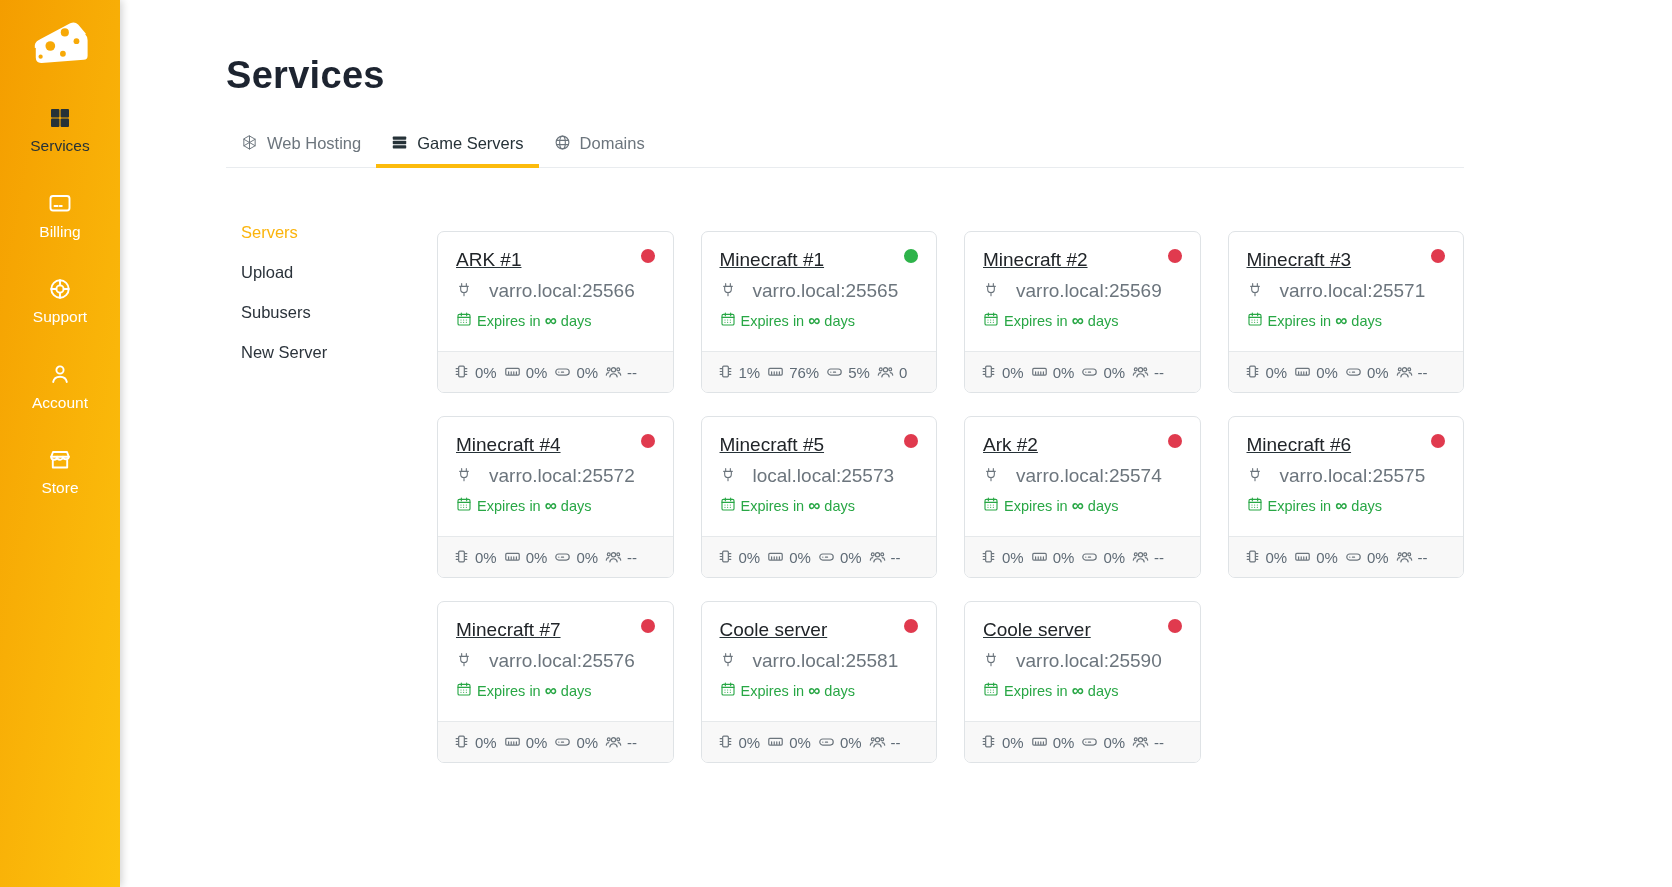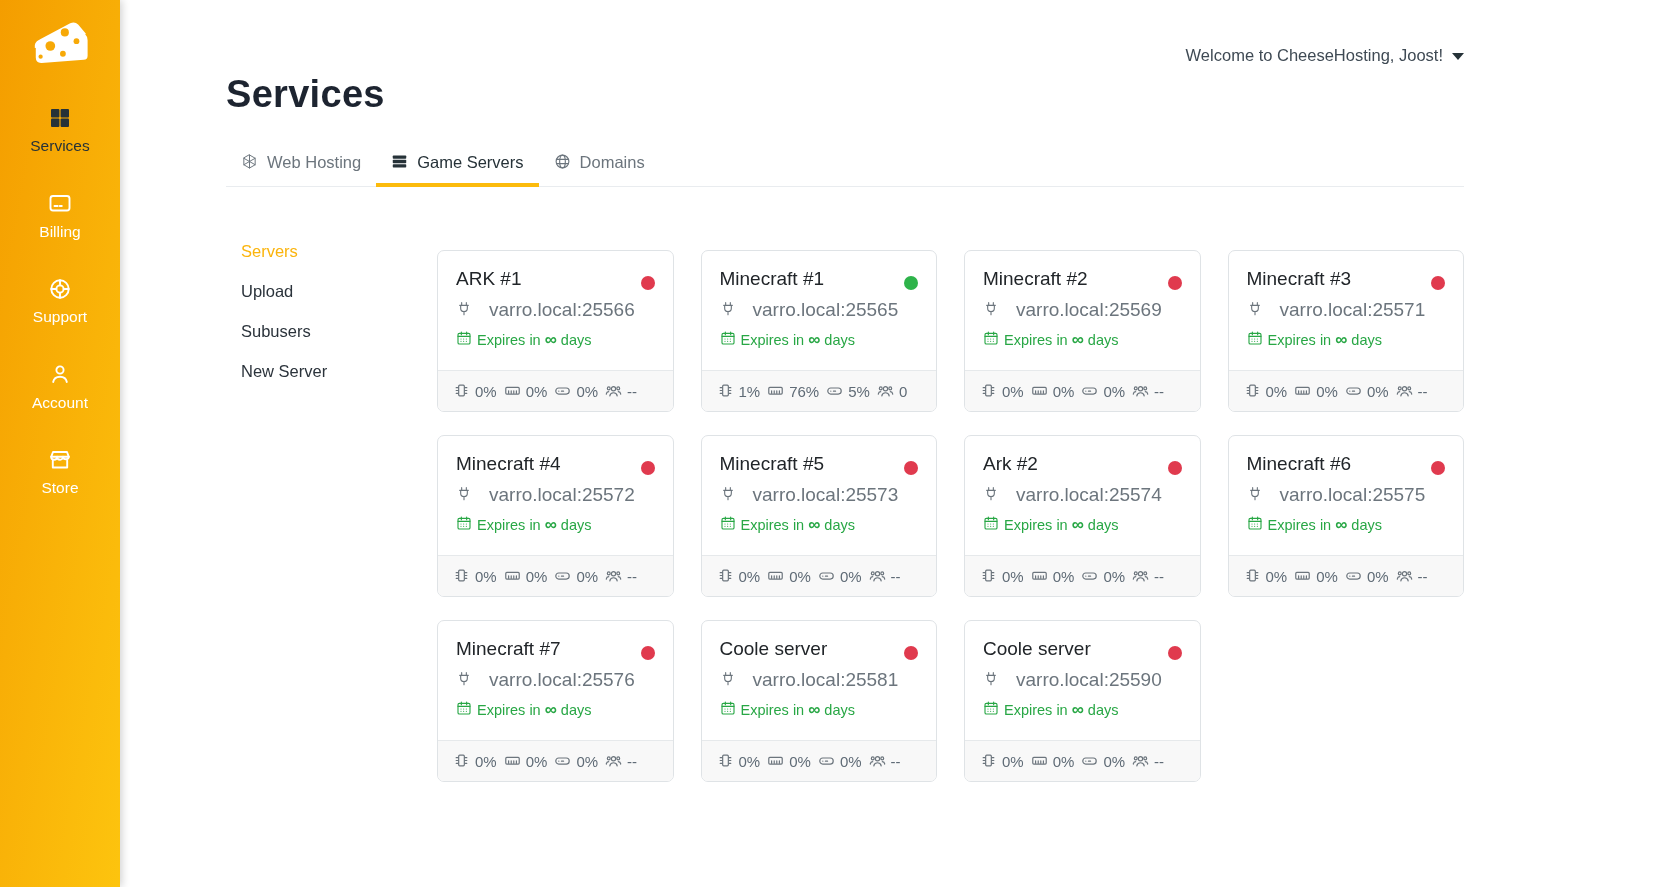--- a/index.html
+++ b/index.html
@@ -52,21 +52,21 @@
   .cards-area { flex:1; }
   .search-input { width:100%; height:36px; border:1px solid #ced4da; border-radius:6px;
                   padding:0 14px; font-size:15.5px; color:#495057; outline:none;
                   font-family:"Liberation Sans", sans-serif; }
   .search-input::placeholder { color:#8a959e; }
 
   .grid { margin-top:15px; display:grid; grid-template-columns:repeat(4,1fr); gap:23px 27px; }
   .card { border:1px solid #dfe3e6; border-radius:7px; background:#fff; cursor:pointer;
           display:flex; flex-direction:column; overflow:hidden; height:162px; }
   .card-body { padding:17px 18px 12px; flex:1; }
-  .card-head { display:flex; align-items:flex-end; justify-content:space-between; }
+  .card-head { display:flex; align-items:flex-start; justify-content:space-between;text-decoration:underline; }
   .card-title { font-size:19px; font-weight:500; color:#212529; }
   .dot { width:14px; height:14px; border-radius:50%; flex:none; }
   .host-row { margin-top:9px; font-size:19px; color:#6c757d; display:flex; align-items:center; gap:17px; }
   .exp-row { margin-top:9px; font-size:14.5px; color:#28a745; display:flex; align-items:center; gap:5px; }
   .inf { font-weight:700; font-size:17px; line-height:1; }
   .card-foot { border-top:1px solid #e6e9eb; background:#f8f8f8; padding:10px 15px;
                font-size:15px; color:#5f6b76; display:flex; align-items:center; gap:7px; white-space:nowrap; }
   .stat { display:inline-flex; align-items:center; gap:5px; }
   .stat .st-icon { font-size:17px; color:#6c757d; }
 </style>
@@ -133,26 +133,20 @@
           </svg>
       </span>
       <span>Store</span>
     </div>
   </nav>
 </aside>
 
 <main class="main">
   <div class="wrap">
 
-    <div class="topbar">
-      <span class="user-menu">
-        <span>Welcome to CheeseHosting, Joost!</span>
-        <span class="caret"></span>
-      </span>
-    </div>
 
     <h1 class="page-title">Services</h1>
 
     <div class="tabs">
       <div class="tab">
         <span class="t-icon">
           <svg class="ic" viewBox="0 0 24 24" style="stroke-width:1.4">
               <path d="M12 2.8l8 4.6v9.2l-8 4.6-8-4.6V7.4z"></path>
               <path d="M12 2.8v18.4M4 7.4l16 9.2M20 7.4L4 16.6"></path>
             </svg>
@@ -556,21 +550,21 @@
       <div class="card-head">
         <span class="card-title">Minecraft #5</span>
         <span class="dot" style="background: rgb(224, 58, 78);"></span>
       </div>
       <div class="host-row">
         <span style="font-size:16px">
           <svg class="ic" viewBox="0 0 24 24" style="stroke-width:1.7">
                       <path d="M8.5 2.5v4M15.5 2.5v4M5.5 6.5h13M7 6.5v4.2a5 5 0 0 0 10 0V6.5M12 15.7v4.8"></path>
                     </svg>
         </span>
-        <span>varro.local:25573</span>
+        <span>local.local:25573</span>
       </div>
       <div class="exp-row">
         <span style="font-size:16px">
           <svg class="ic" viewBox="0 0 24 24" style="stroke-width:1.7">
                       <rect x="3" y="5" width="18" height="16" rx="2"></rect>
                       <path d="M8 3v4M16 3v4M3 9.5h18M7.5 13.5h.01M11.5 13.5h.01M15.5 13.5h.01M7.5 17h.01M11.5 17h.01M15.5 17h.01"></path>
                     </svg>
         </span>
         <span>
           <span>Expires in </span>

